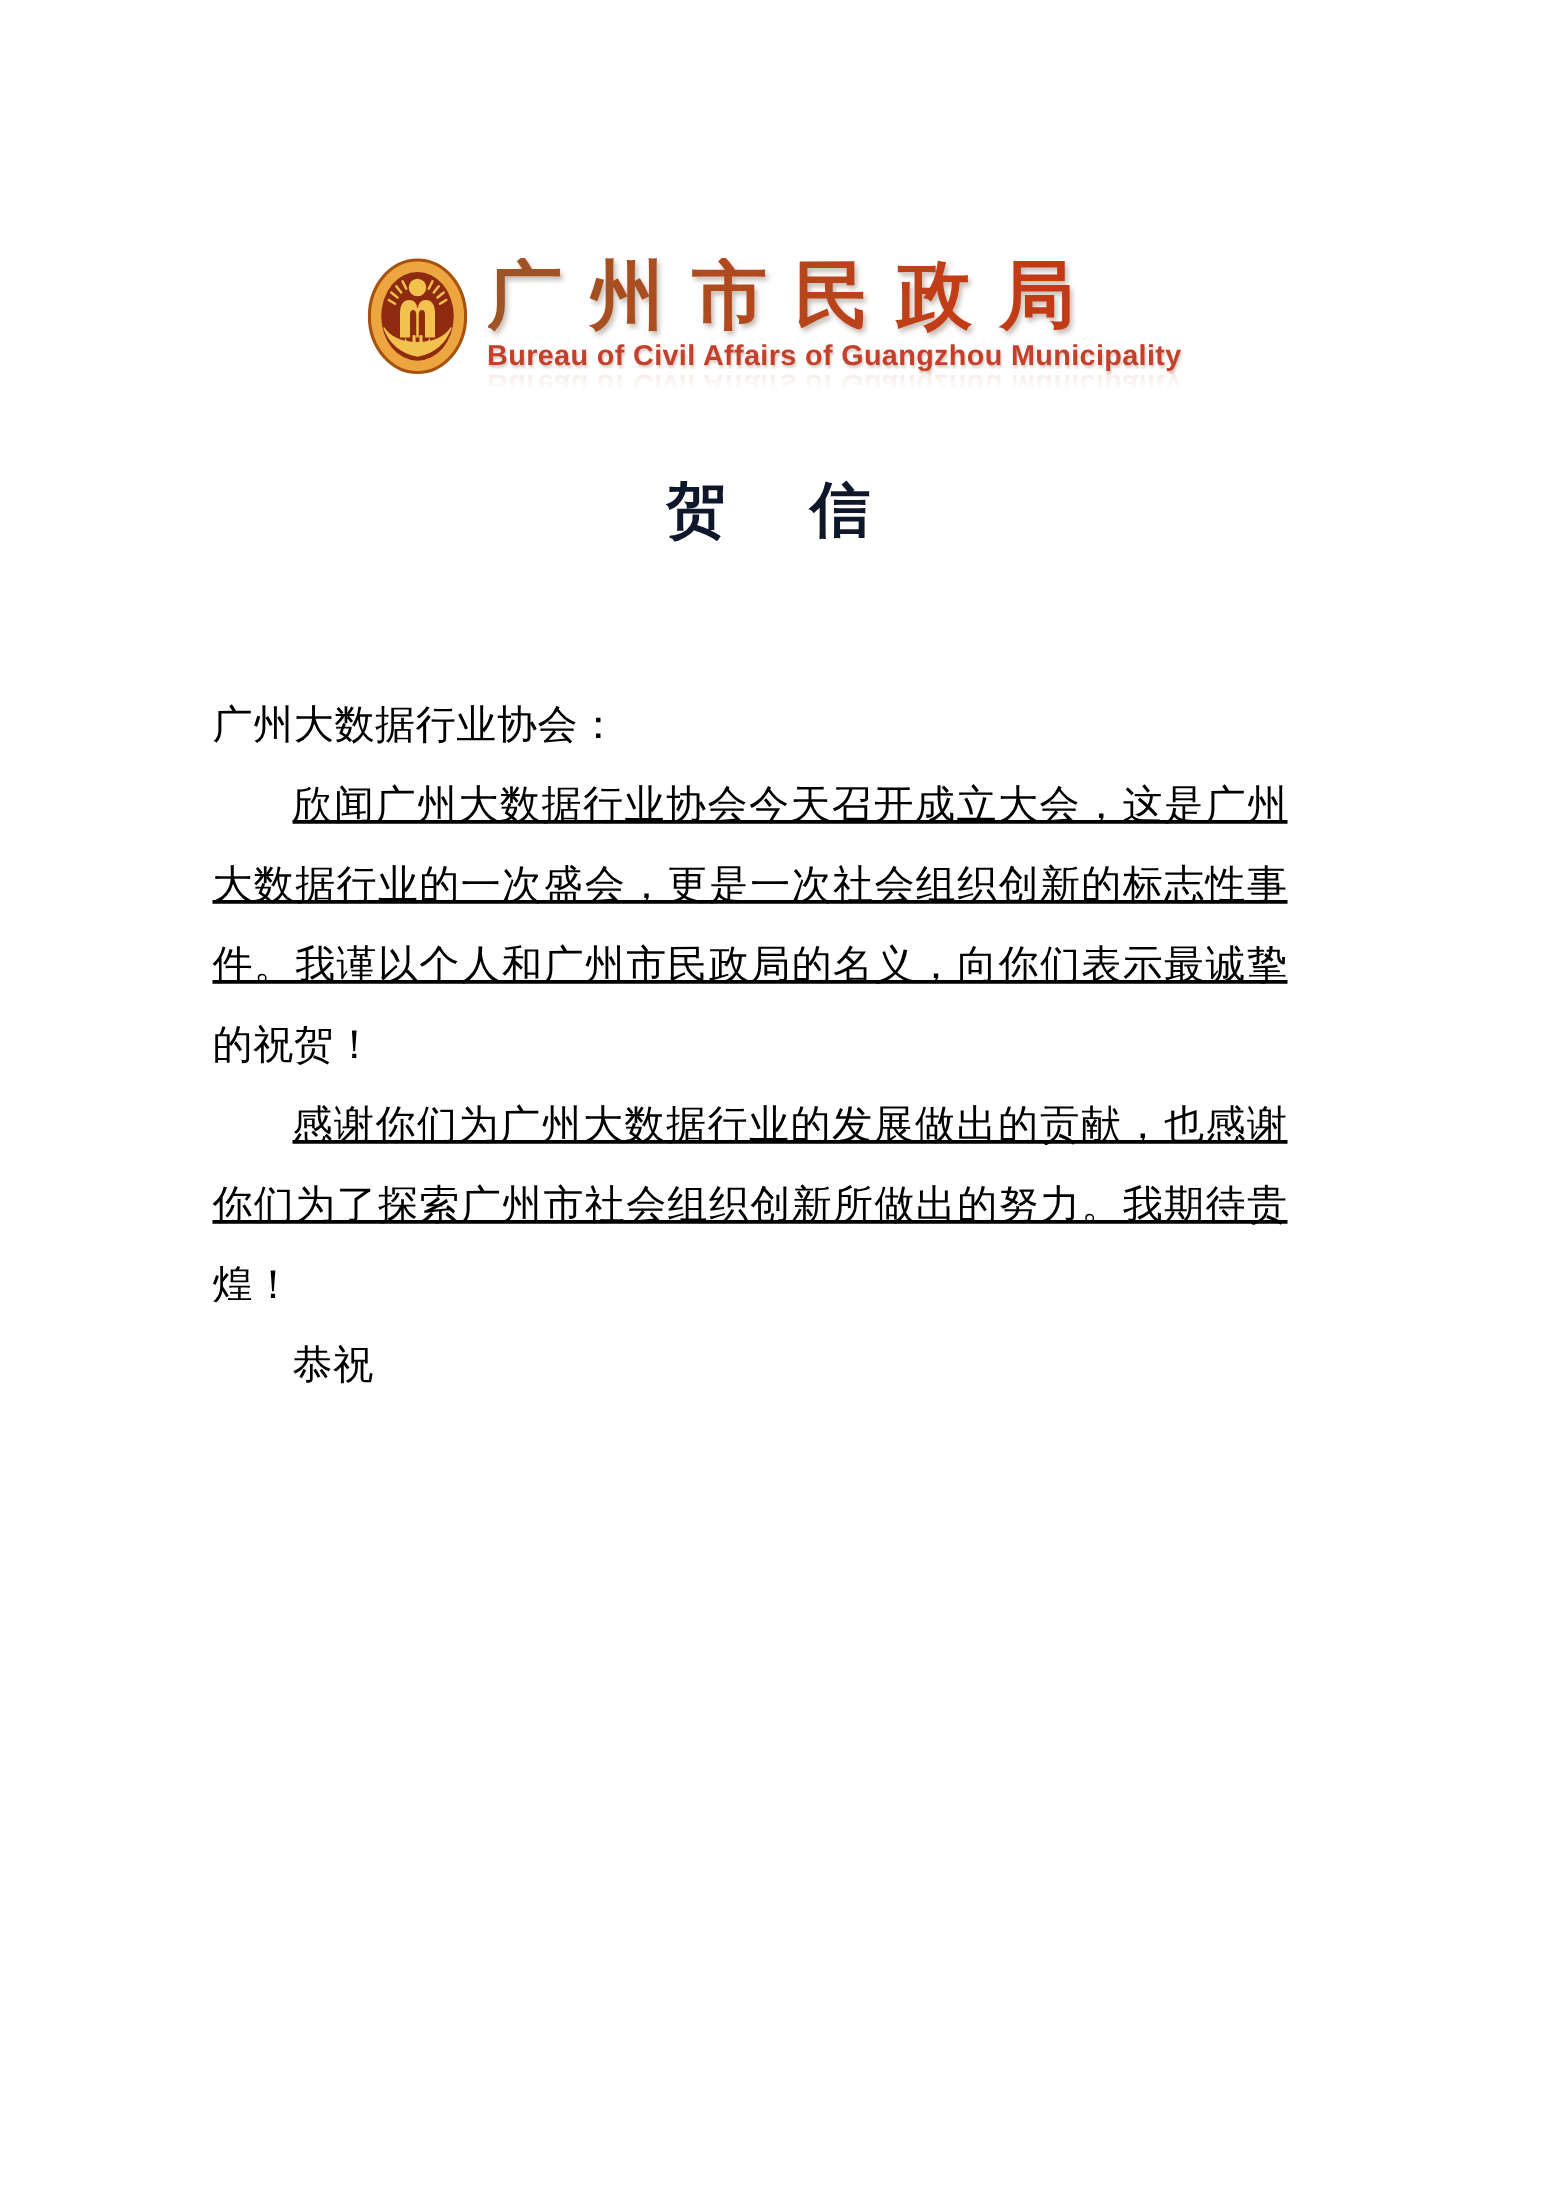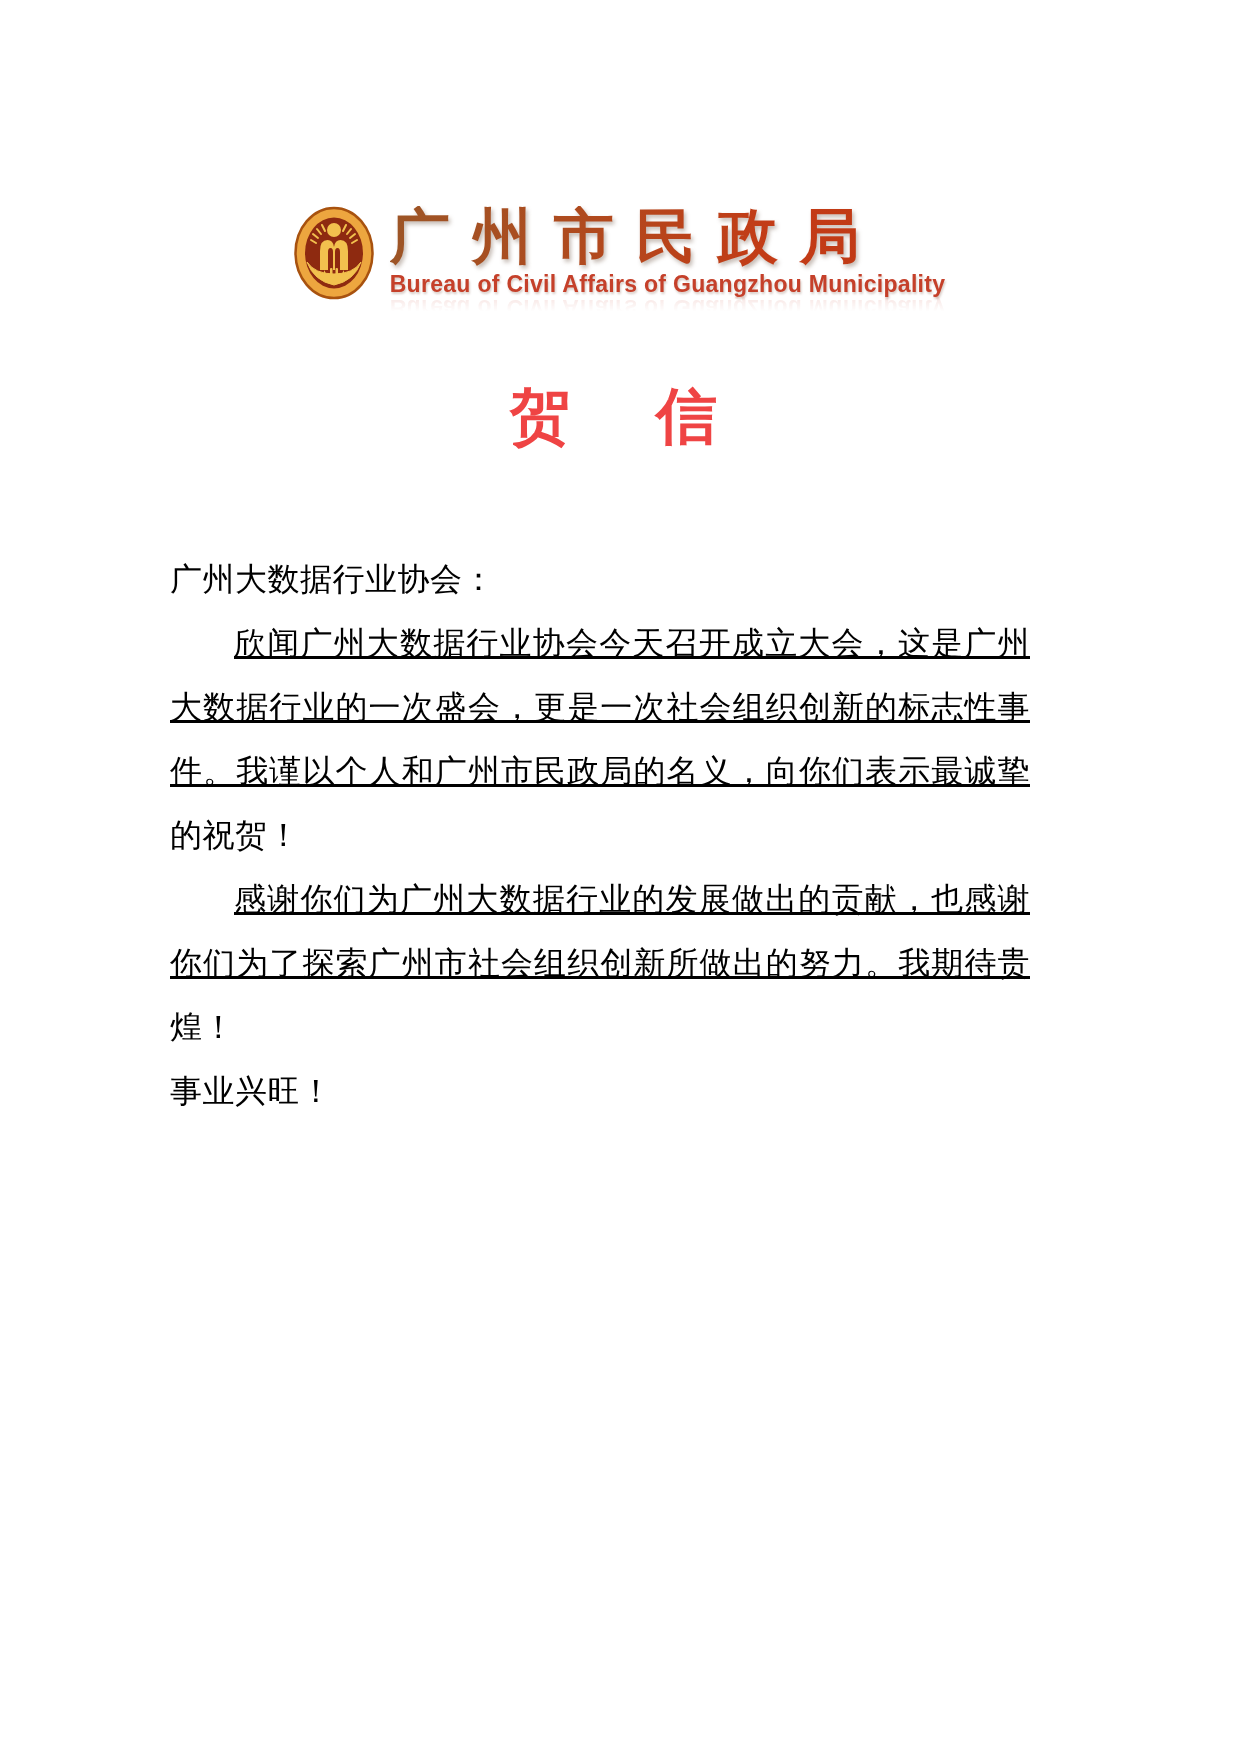--- a/index.html
+++ b/index.html
@@ -60,25 +60,25 @@
     mask-image: linear-gradient(to bottom, transparent 35%, rgba(0,0,0,0.9) 95%);
   }
 
   
   .letter-title {
     position: absolute;
     top: 384px;
     left: 0;
     width: 100%;
     text-align: center;
-    font-size: 61px;
+    font-size: 48px;
     font-weight: bold;
     line-height: 1.05;
     letter-spacing: 0.2em;
-    color: #ef4444;
+    color: #0f172a;
     white-space: nowrap;
   }
 
   
   .letter-body {
     position: absolute;
     top: 547px;
     left: 170px;
     width: 860px;
     font-size: 32px;
@@ -161,17 +161,17 @@
 
   <div class="letter-body">
     <div class="line">广州大数据行业协会：</div>
     <div class="line indent fill">欣闻广州大数据行业协会今天召开成立大会，这是广州</div>
     <div class="line fill">大数据行业的一次盛会，更是一次社会组织创新的标志性事</div>
     <div class="line fill">件。我谨以个人和广州市民政局的名义，向你们表示最诚挚</div>
     <div class="line">的祝贺！</div>
     <div class="line indent fill">感谢你们为广州大数据行业的发展做出的贡献，也感谢</div>
     <div class="line fill">你们为了探索广州市社会组织创新所做出的努力。我期待贵</div>
     <div class="line">煌！</div>
-    <div class="line">事业兴旺！</div>
+    <div class="line indent">恭祝</div>
   </div>
 
 
 </div>
 
 </body></html>

